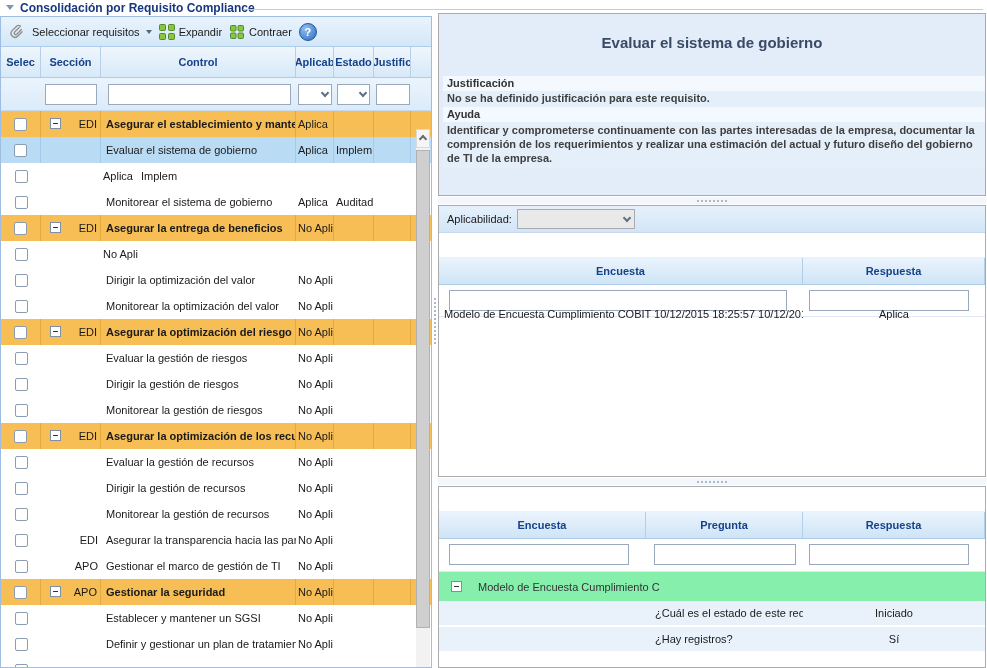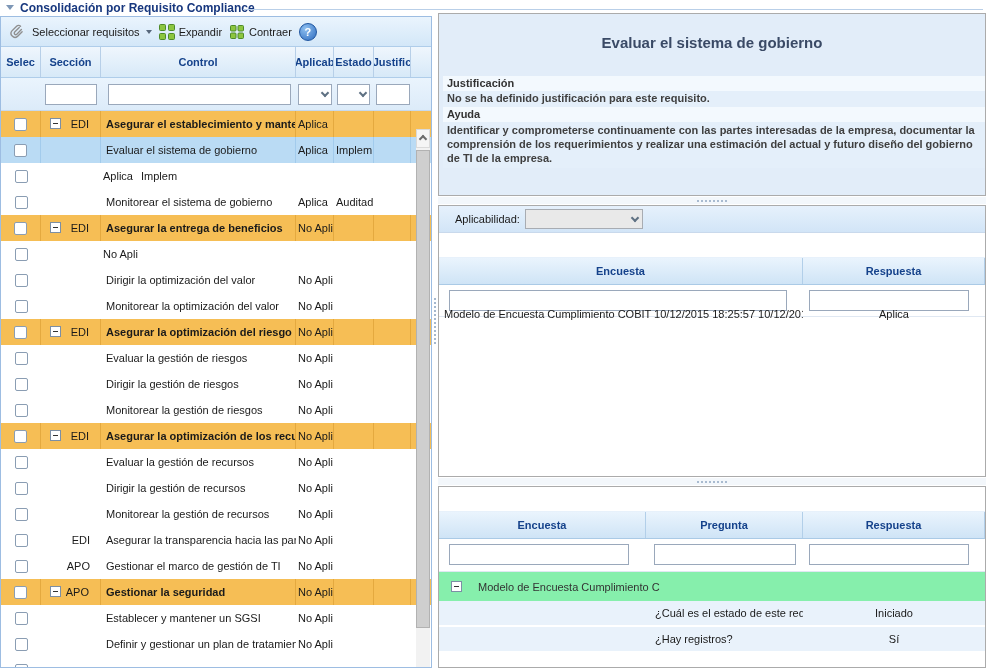--- a/index.html
+++ b/index.html
@@ -28,21 +28,21 @@
   .combo { position:absolute; top:6px; height:21px; border:1px solid #9AA8BB; background:#fff; display:flex; align-items:center; justify-content:flex-end; padding-right:3px; }
   .chev-dn { width:6px; height:6px; border-right:2px solid #5F7183; border-bottom:2px solid #5F7183; transform:rotate(45deg); margin-bottom:3px; }
 
   .gbody { position:absolute; left:0; top:94px; width:430px; height:556px; overflow:hidden; background:#fff; }
   .grow { display:flex; height:26px; align-items:center; }
   .r-group { background:#F6BE55; }
   .r-group .c-ctl { font-weight:bold; }
   .r-sel { background:#BADBF4; }
   .cell { height:100%; display:flex; align-items:center; overflow:hidden; white-space:nowrap; }
   .c-sel{width:40px;justify-content:center}
-  .c-sec{width:60px;justify-content:flex-end;padding-right:11px;position:relative}
+  .c-sec{width:60px;justify-content:flex-end;padding-right:3px;position:relative}
   .c-ctl{width:195px;padding-left:5px}
   .c-apl{width:38px;padding-left:2px}
   .c-est{width:40px;padding-left:2px}
   .c-jus{width:37px}
   .r-group .cell{border-right:1px solid #E4A93F}
   .r-sel .cell{border-right:1px solid #A2CBEC}
   .cb { width:13px; height:13px; background:#fff; border:1px solid #8A9DB3; border-radius:2px; }
   .exp { position:absolute; left:9px; top:7px; width:11px; height:11px; background:#fff; border:1px solid #7C8FA5; display:flex; align-items:center; justify-content:center; }
   .exp i { display:block; width:5px; height:1px; background:#333; }
 
@@ -66,21 +66,21 @@
   .d-a-txt{ top:108px; height:46px; line-height:14px; }
 
   .hsplit { position:absolute; left:438px; width:548px; height:7px; background:#F3F7FB; }
   .hs1{ top:197px; } .hs2{ top:478px; }
   .hhandle { width:30px; height:0; border-top:2px dotted #A9BBD0; margin:3px auto 0; }
 
   
   .sbox { position:absolute; left:438px; width:548px; background:#fff; border:1px solid #ABABAB; overflow:hidden; }
   .aplic { top:205px; height:272px; }
   .estbox { top:486px; height:182px; }
-  .pbar { height:27px; background:linear-gradient(#E6F1FC,#D2E5F7); display:flex; align-items:center; padding-left:16px; border-bottom:1px solid #C9D9EC; }
+  .pbar { height:27px; background:linear-gradient(#E6F1FC,#D2E5F7); display:flex; align-items:center; padding-left:8px; border-bottom:1px solid #C9D9EC; }
   .dsel { height:20px; background:#E9E9E9; border:1px solid #A8ACB2; display:flex; align-items:center; justify-content:flex-end; padding-right:4px; margin-left:5px; }
   .thdr { display:flex; height:28px; background:linear-gradient(#EAF4FD,#CFE4F6); border-bottom:1px solid #AACAE6; border-top:1px solid #E7F1FB;margin-top:24px; }
   .thc { display:flex; align-items:center; justify-content:center; font-weight:bold; color:#15428B; border-right:1px solid #B2CFE9; overflow:hidden; }
   .tw1{width:364px}.tw2{flex:1}
   .ew1{width:207px}.ew2{width:157px}.ew3{flex:1}
   .tfilter { height:32px; position:relative; border-bottom:1px solid #E0E8F2; background:#fff; }
   .tfin { position:absolute; top:5px; height:21px; border:1px solid #9AA8BB; background:#fff; font:11px "Liberation Sans",sans-serif; padding:0 2px; }
   .arow { position:absolute; top:97px; left:0; width:100%; height:22px; display:flex; align-items:center; }
   .a1 { width:364px; padding-left:5px; overflow:hidden; white-space:nowrap; }
   .a2 { flex:1; text-align:center; }

